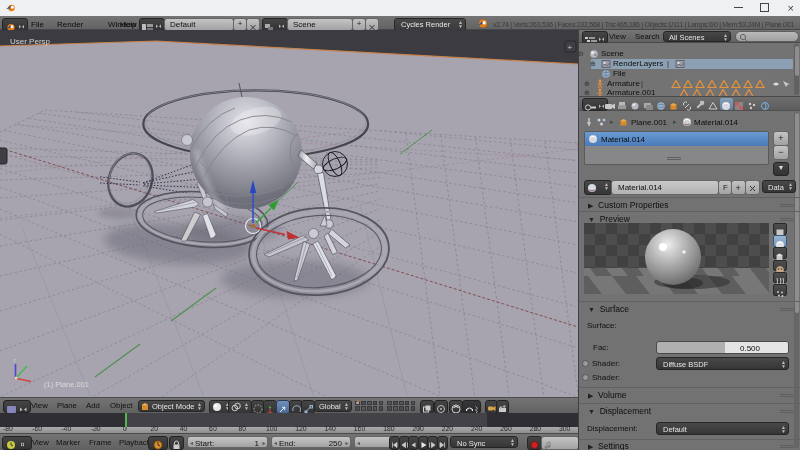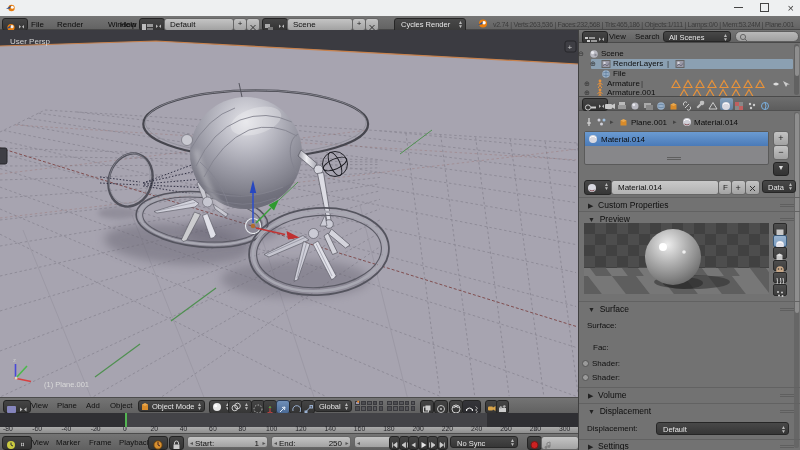--- a/index.html
+++ b/index.html
@@ -847,22 +847,30 @@
         <circle cx="4" cy="4" r="1" fill="#ccc"></circle>
         <circle cx="8" cy="4.5" r="1" fill="#ccc"></circle>
         <circle cx="5" cy="7.5" r="1" fill="#ccc"></circle>
         <circle cx="8.5" cy="8" r="1" fill="#ccc"></circle>
       </svg></div>
     <div class="sep" style="top:271px;"></div>
     <div class="phead" style="left:9px;top:274px;"><span style="font-size:7px;color:#222;">▼</span>&nbsp; Surface</div>
     <div class="grip" style="top:278px;"></div>
     <div class="lbl" style="left:8px;top:291px;">Surface:</div>
     <div class="lbl" style="left:14px;top:313px;">Fac:</div>
+    <div style="position:absolute;left:77px;top:311px;width:133px;height:13px;border:1px solid #4a4a4a;border-radius:3px;background:#b0b0b0;box-sizing:border-box;overflow:hidden;">
+      <div style="position:absolute;right:0;top:0;width:48%;height:100%;background:#e4e4e4;"></div>
+      <span style="position:absolute;right:28px;top:2px;font-size:8px;color:#111;">0.500</span>
+    </div>
     <div style="position:absolute;left:3px;top:330px;width:7px;height:7px;border-radius:50%;background:#9a9a9a;border:1px solid #555;box-sizing:border-box;"></div>
     <div class="lbl" style="left:13px;top:329px;">Shader:</div>
+    <div class="ddrow" style="left:77px;top:327px;width:133px;height:13px;box-sizing:border-box;">
+      <span style="position:absolute;left:6px;top:2px;">Diffuse BSDF</span>
+      <span class="updn" style="top:2px;">▲<br>▼</span>
+    </div>
     <div style="position:absolute;left:3px;top:344px;width:7px;height:7px;border-radius:50%;background:#9a9a9a;border:1px solid #555;box-sizing:border-box;"></div>
     <div class="lbl" style="left:13px;top:343px;">Shader:</div>
     <div class="sep" style="top:357px;"></div>
     <div class="phead" style="left:9px;top:360px;"><span style="font-size:7px;color:#222;">▶</span>&nbsp; Volume</div>
     <div class="grip" style="top:364px;"></div>
     <div class="sep" style="top:373px;"></div>
     <div class="phead" style="left:9px;top:376px;"><span style="font-size:7px;color:#222;">▼</span>&nbsp; Displacement</div>
     <div class="grip" style="top:380px;"></div>
     <div class="lbl" style="left:8px;top:394px;">Displacement:</div>
     <div class="ddrow" style="left:77px;top:392px;width:133px;height:13px;box-sizing:border-box;">

